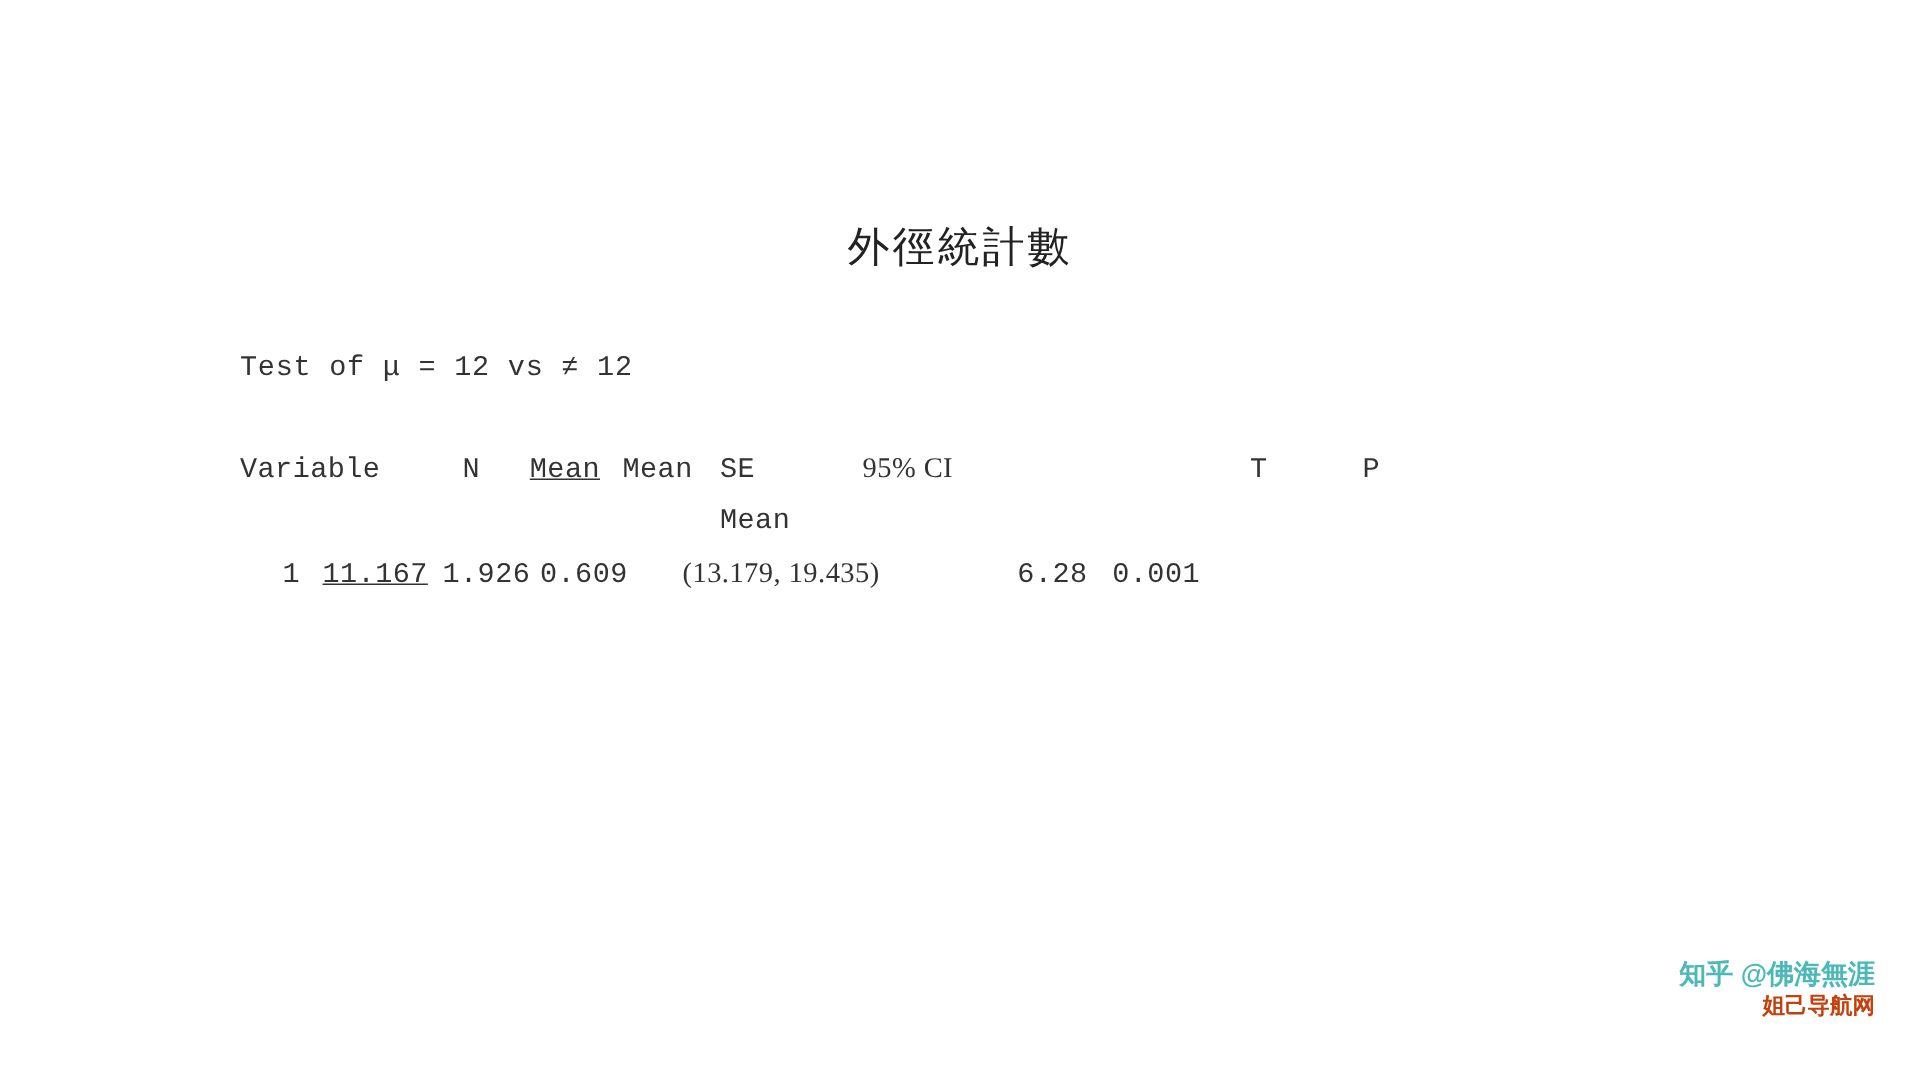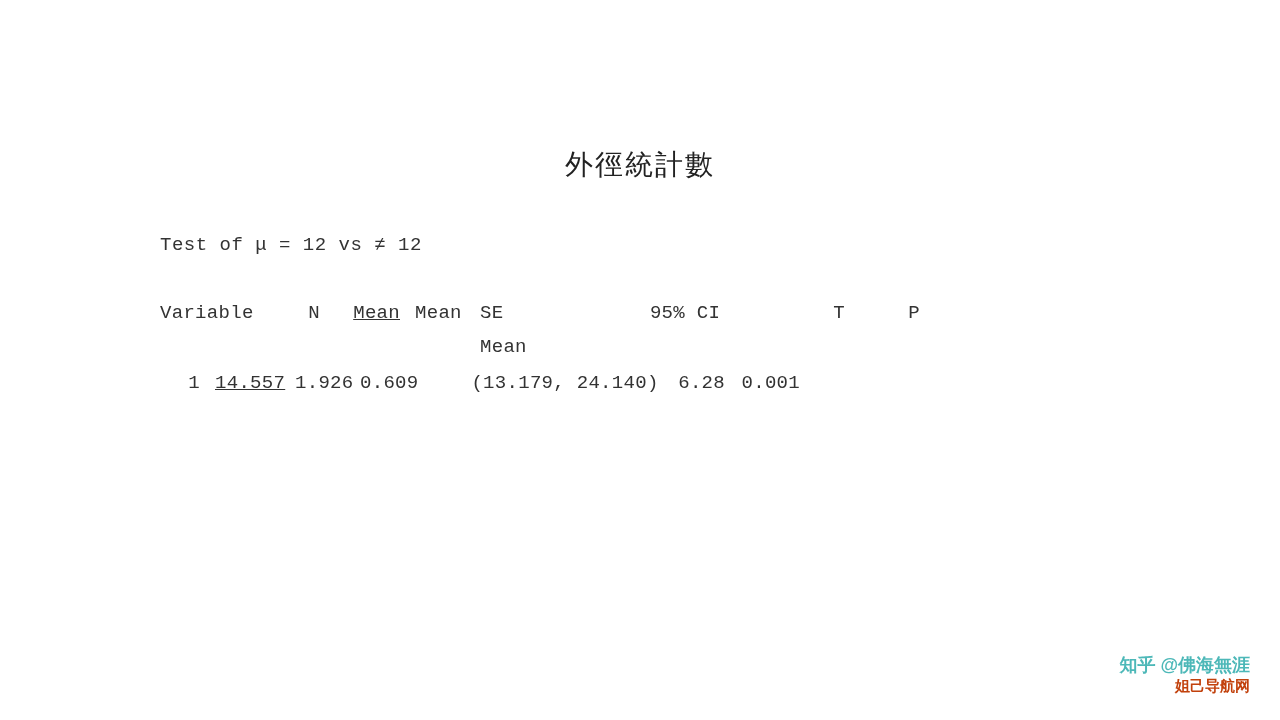--- a/index.html
+++ b/index.html
@@ -58,27 +58,27 @@
     .stats-row {
       display: flex;
       letter-spacing: 0.3px;
     }
 
     .col-variable { width: 120px; }
     .col-n { width: 55px; text-align: right; padding-right: 15px; }
     .col-mean { width: 80px; text-align: right; padding-right: 15px; text-decoration: underline; }
     .col-stdev { width: 65px; text-align: right; padding-right: 20px; }
     .col-semean { width: 95px; padding-right: 20px; }
-    .col-ci { width: 220px; text-align: center; }
+    .col-ci { width: 220px; text-align: left; font-family: Liberation Serif, serif; }
     .col-t { width: 65px; text-align: right; padding-right: 15px; }
     .col-p { width: 60px; text-align: right; }
 
     .watermark {
       position: absolute;
-      bottom: 24px;
+      bottom: 40px;
       right: 30px;
       display: flex;
       flex-direction: column;
       align-items: flex-end;
       text-align: center;
     }
 
     .watermark-line1 {
       font-family: 'Microsoft JhengHei', 'PingFang TC', sans-serif;
       font-size: 18px;
@@ -110,24 +110,24 @@
       <span class="col-n">N</span>
       <span class="col-mean">Mean</span>
       <span class="col-stdev">Mean</span>
       <span class="col-semean">SE Mean</span>
       <span class="col-ci">95% CI</span>
       <span class="col-t">T</span>
       <span class="col-p">P</span>
     </div>
     <div class="stats-row">
       <span class="col-n">1</span>
-      <span class="col-mean">14.557</span>
+      <span class="col-mean">11.167</span>
       <span class="col-stdev">1.926</span>
       <span class="col-semean">0.609</span>
-      <span class="col-ci">(13.179,  24.140)</span>
+      <span class="col-ci">(13.179,  19.435)</span>
       <span class="col-t">6.28</span>
       <span class="col-p">0.001</span>
     </div>
   </div>
 
 </div>
 
 <div class="watermark">
   <span class="watermark-line1">知乎 @佛海無涯</span>
   <span class="watermark-line2">姐己导航网</span>

